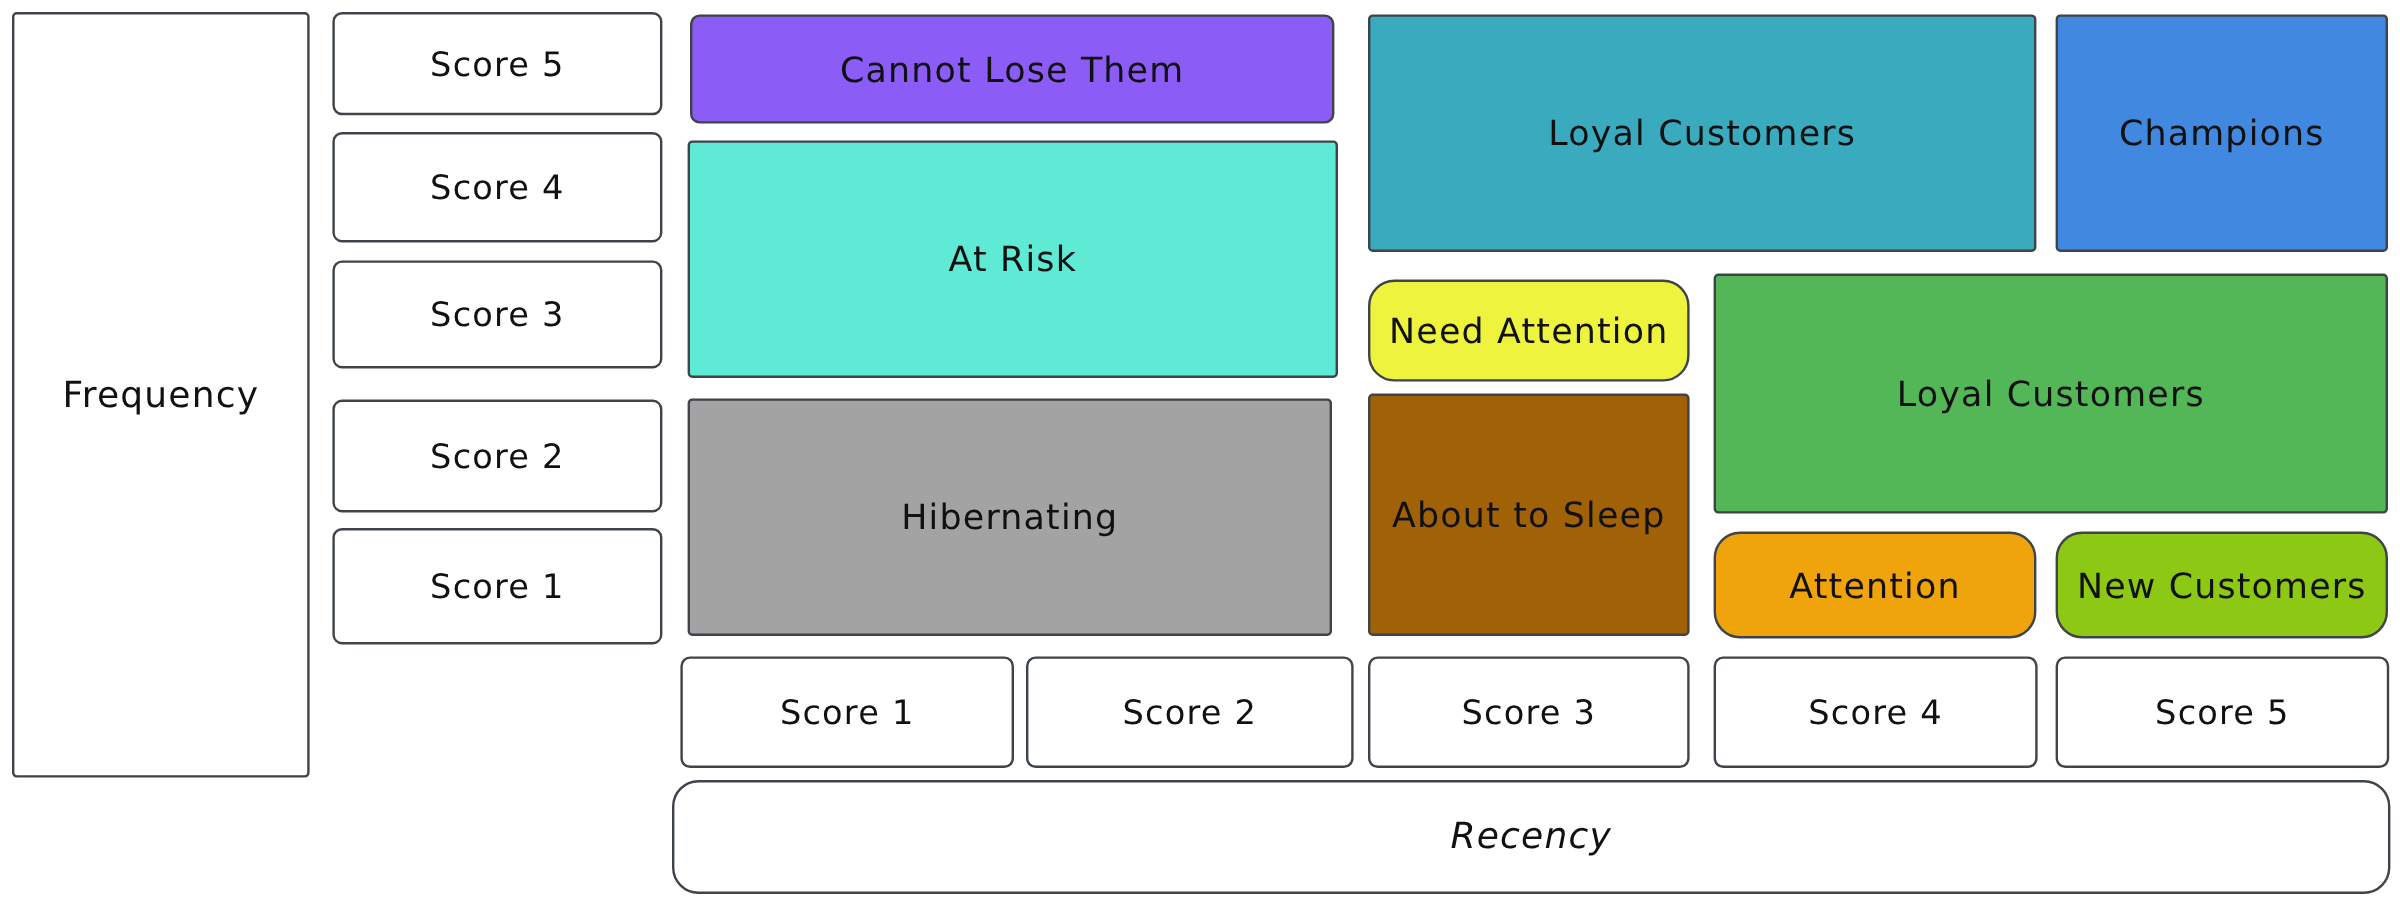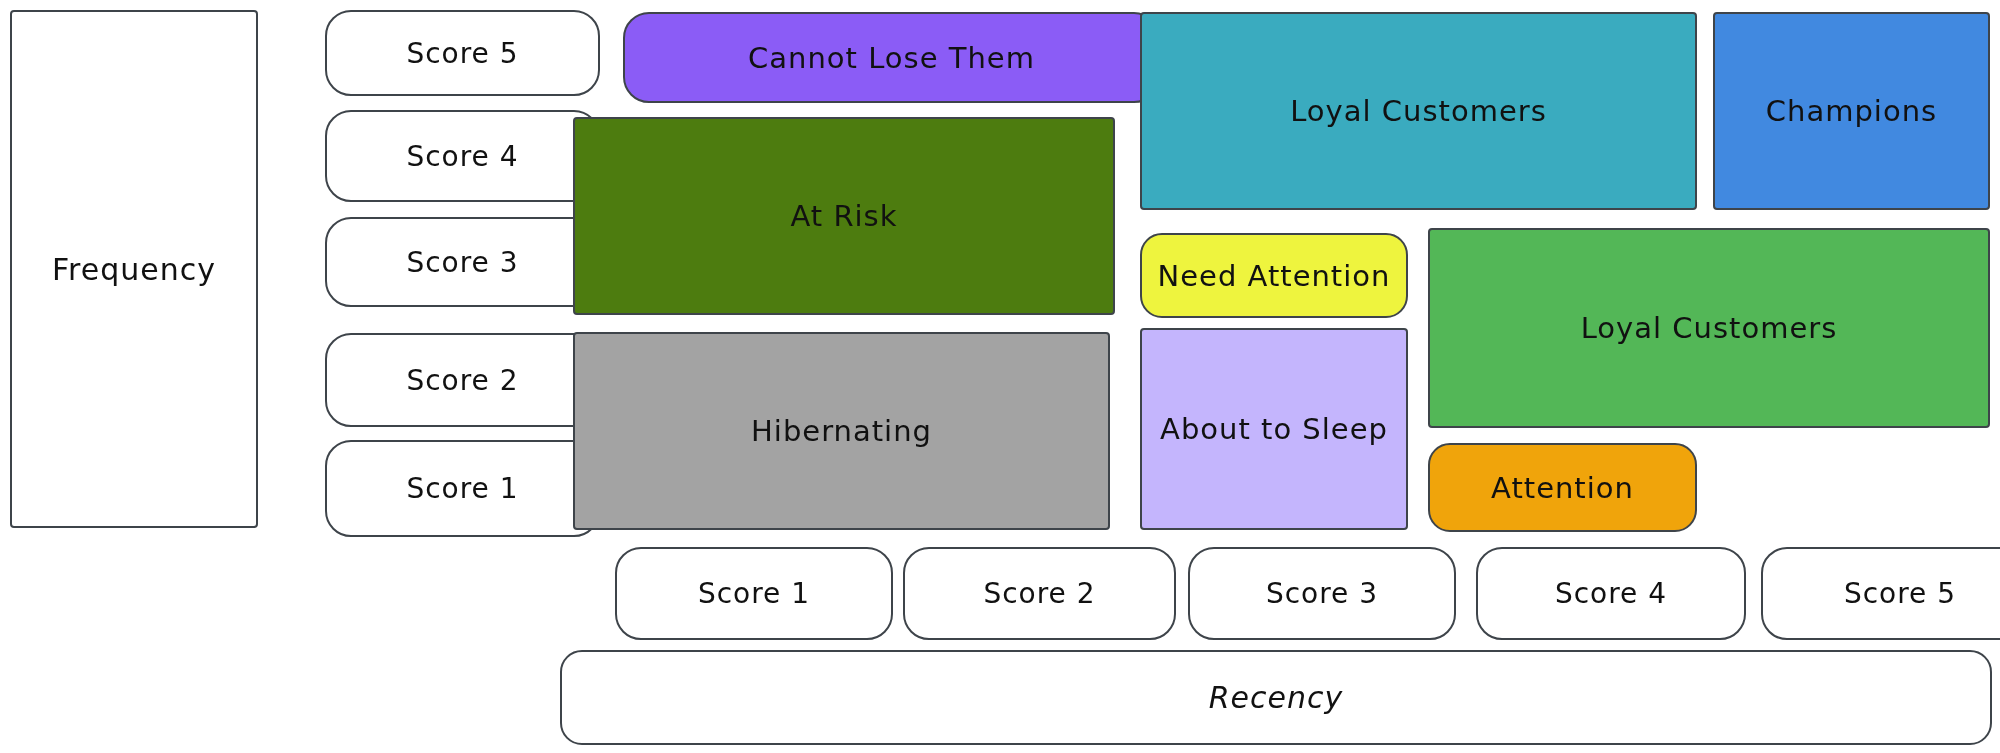--- a/index.html
+++ b/index.html
@@ -19,27 +19,27 @@
     background: #ffffff;
     display: flex;
     align-items: center;
     justify-content: center;
     text-align: center;
     font-size: 28px;
     letter-spacing: 1px;
     white-space: nowrap;
   }
   .r-lg { border-radius: 4px; }
-  .r-md { border-radius: 26px; margin-left: 48px; }
+  .r-md { border-radius: 8px; }
   .r-sm { border-radius: 22px; }
   .axis-label { font-size: 30px; }
   .segment { font-size: 29px; }
 
   
-  #freq-axis       { left: 10px;   top: 10px;  width: 248px;  height: 518px; }
+  #freq-axis       { left: 10px;   top: 10px;  width: 248px;  height: 638px; }
   #fscore-0        { left: 277px;  top: 10px;  width: 275px;  height: 86px; }
   #fscore-1        { left: 277px;  top: 110px; width: 275px;  height: 92px; }
   #fscore-2        { left: 277px;  top: 217px; width: 275px;  height: 90px; }
   #fscore-3        { left: 277px;  top: 333px; width: 275px;  height: 94px; }
   #fscore-4        { left: 277px;  top: 440px; width: 275px;  height: 97px; }
 
   #seg-cannot-lose { left: 575px;  top: 12px;  width: 537px;  height: 91px; }
   #seg-at-risk     { left: 573px;  top: 117px; width: 542px;  height: 198px; }
   #seg-hibernating { left: 573px;  top: 332px; width: 537px;  height: 198px; }
   #seg-loyal-top   { left: 1140px; top: 12px;  width: 557px;  height: 198px; }
@@ -64,28 +64,29 @@
 
   <div id="freq-axis" class="box r-lg axis-label">Frequency</div>
 
   <div id="fscore-0" class="box r-md">Score 5</div>
   <div id="fscore-1" class="box r-md">Score 4</div>
   <div id="fscore-2" class="box r-md">Score 3</div>
   <div id="fscore-3" class="box r-md">Score 2</div>
   <div id="fscore-4" class="box r-md">Score 1</div>
 
   <div id="seg-cannot-lose" class="box r-md segment" style="background-color: #8b5cf6;">Cannot Lose Them</div>
-  <div id="seg-at-risk" class="box r-lg segment" style="background-color: #4d7c0f;">At Risk</div>
+  <div id="seg-at-risk" class="box r-lg segment" style="background-color: #5eead4;">At Risk</div>
   <div id="seg-hibernating" class="box r-lg segment" style="background-color: #a3a3a3;">Hibernating</div>
   <div id="seg-loyal-top" class="box r-lg segment" style="background-color: rgb(58, 171, 191);">Loyal Customers</div>
   <div id="seg-champions" class="box r-lg segment" style="background-color: rgb(65, 137, 224);">Champions</div>
   <div id="seg-need-attn" class="box r-sm segment" style="background-color: rgb(238, 244, 62);">Need Attention</div>
   <div id="seg-loyal-mid" class="box r-lg segment" style="background-color: rgb(83, 183, 87);">Loyal Customers</div>
-  <div id="seg-about-sleep" class="box r-lg segment" style="background-color: #c4b5fd; text-align: center;">About to Sleep</div>
+  <div id="seg-about-sleep" class="box r-lg segment" style="background-color: #a16207; text-align: center;">About to Sleep</div>
   <div id="seg-promising" class="box r-sm segment" style="background-color: rgb(240, 164, 11);">Attention</div>
+  <div id="seg-new-cust" class="box r-sm segment" style="background-color: rgb(140, 200, 20);">New Customers</div>
 
   <div id="rscore-0" class="box r-md">Score 1</div>
   <div id="rscore-1" class="box r-md">Score 2</div>
   <div id="rscore-2" class="box r-md">Score 3</div>
   <div id="rscore-3" class="box r-md">Score 4</div>
   <div id="rscore-4" class="box r-md">Score 5</div>
 
   <div id="recency-axis" class="box r-sm axis-label">Recency</div>
 
 </div>

